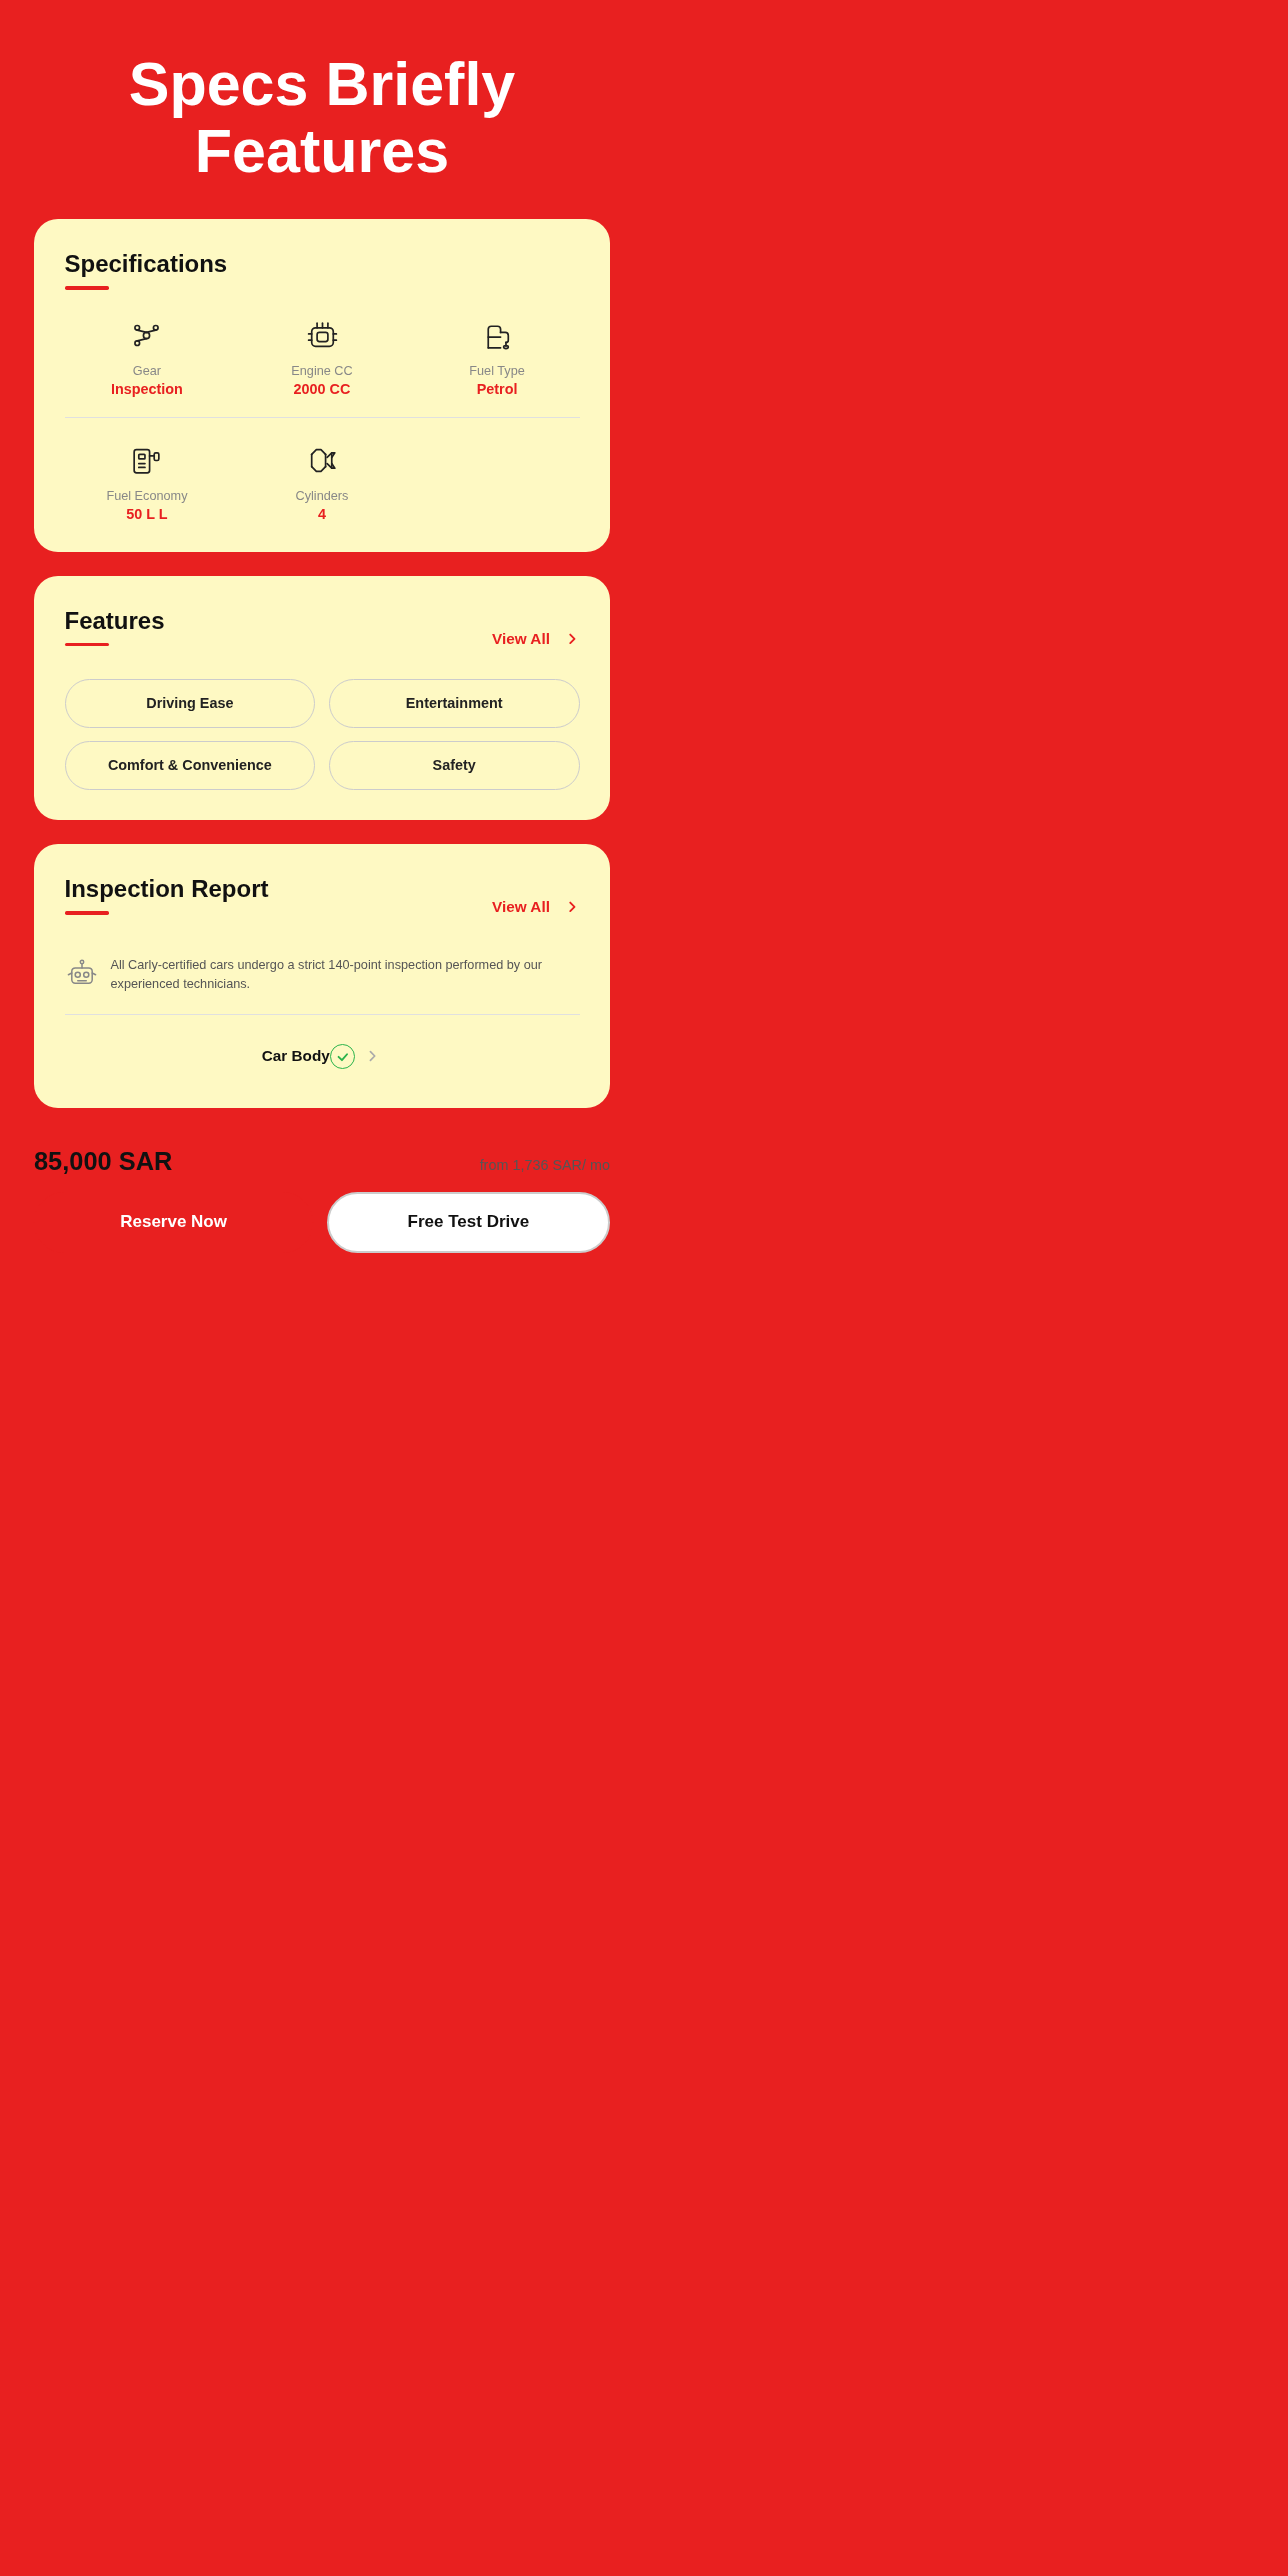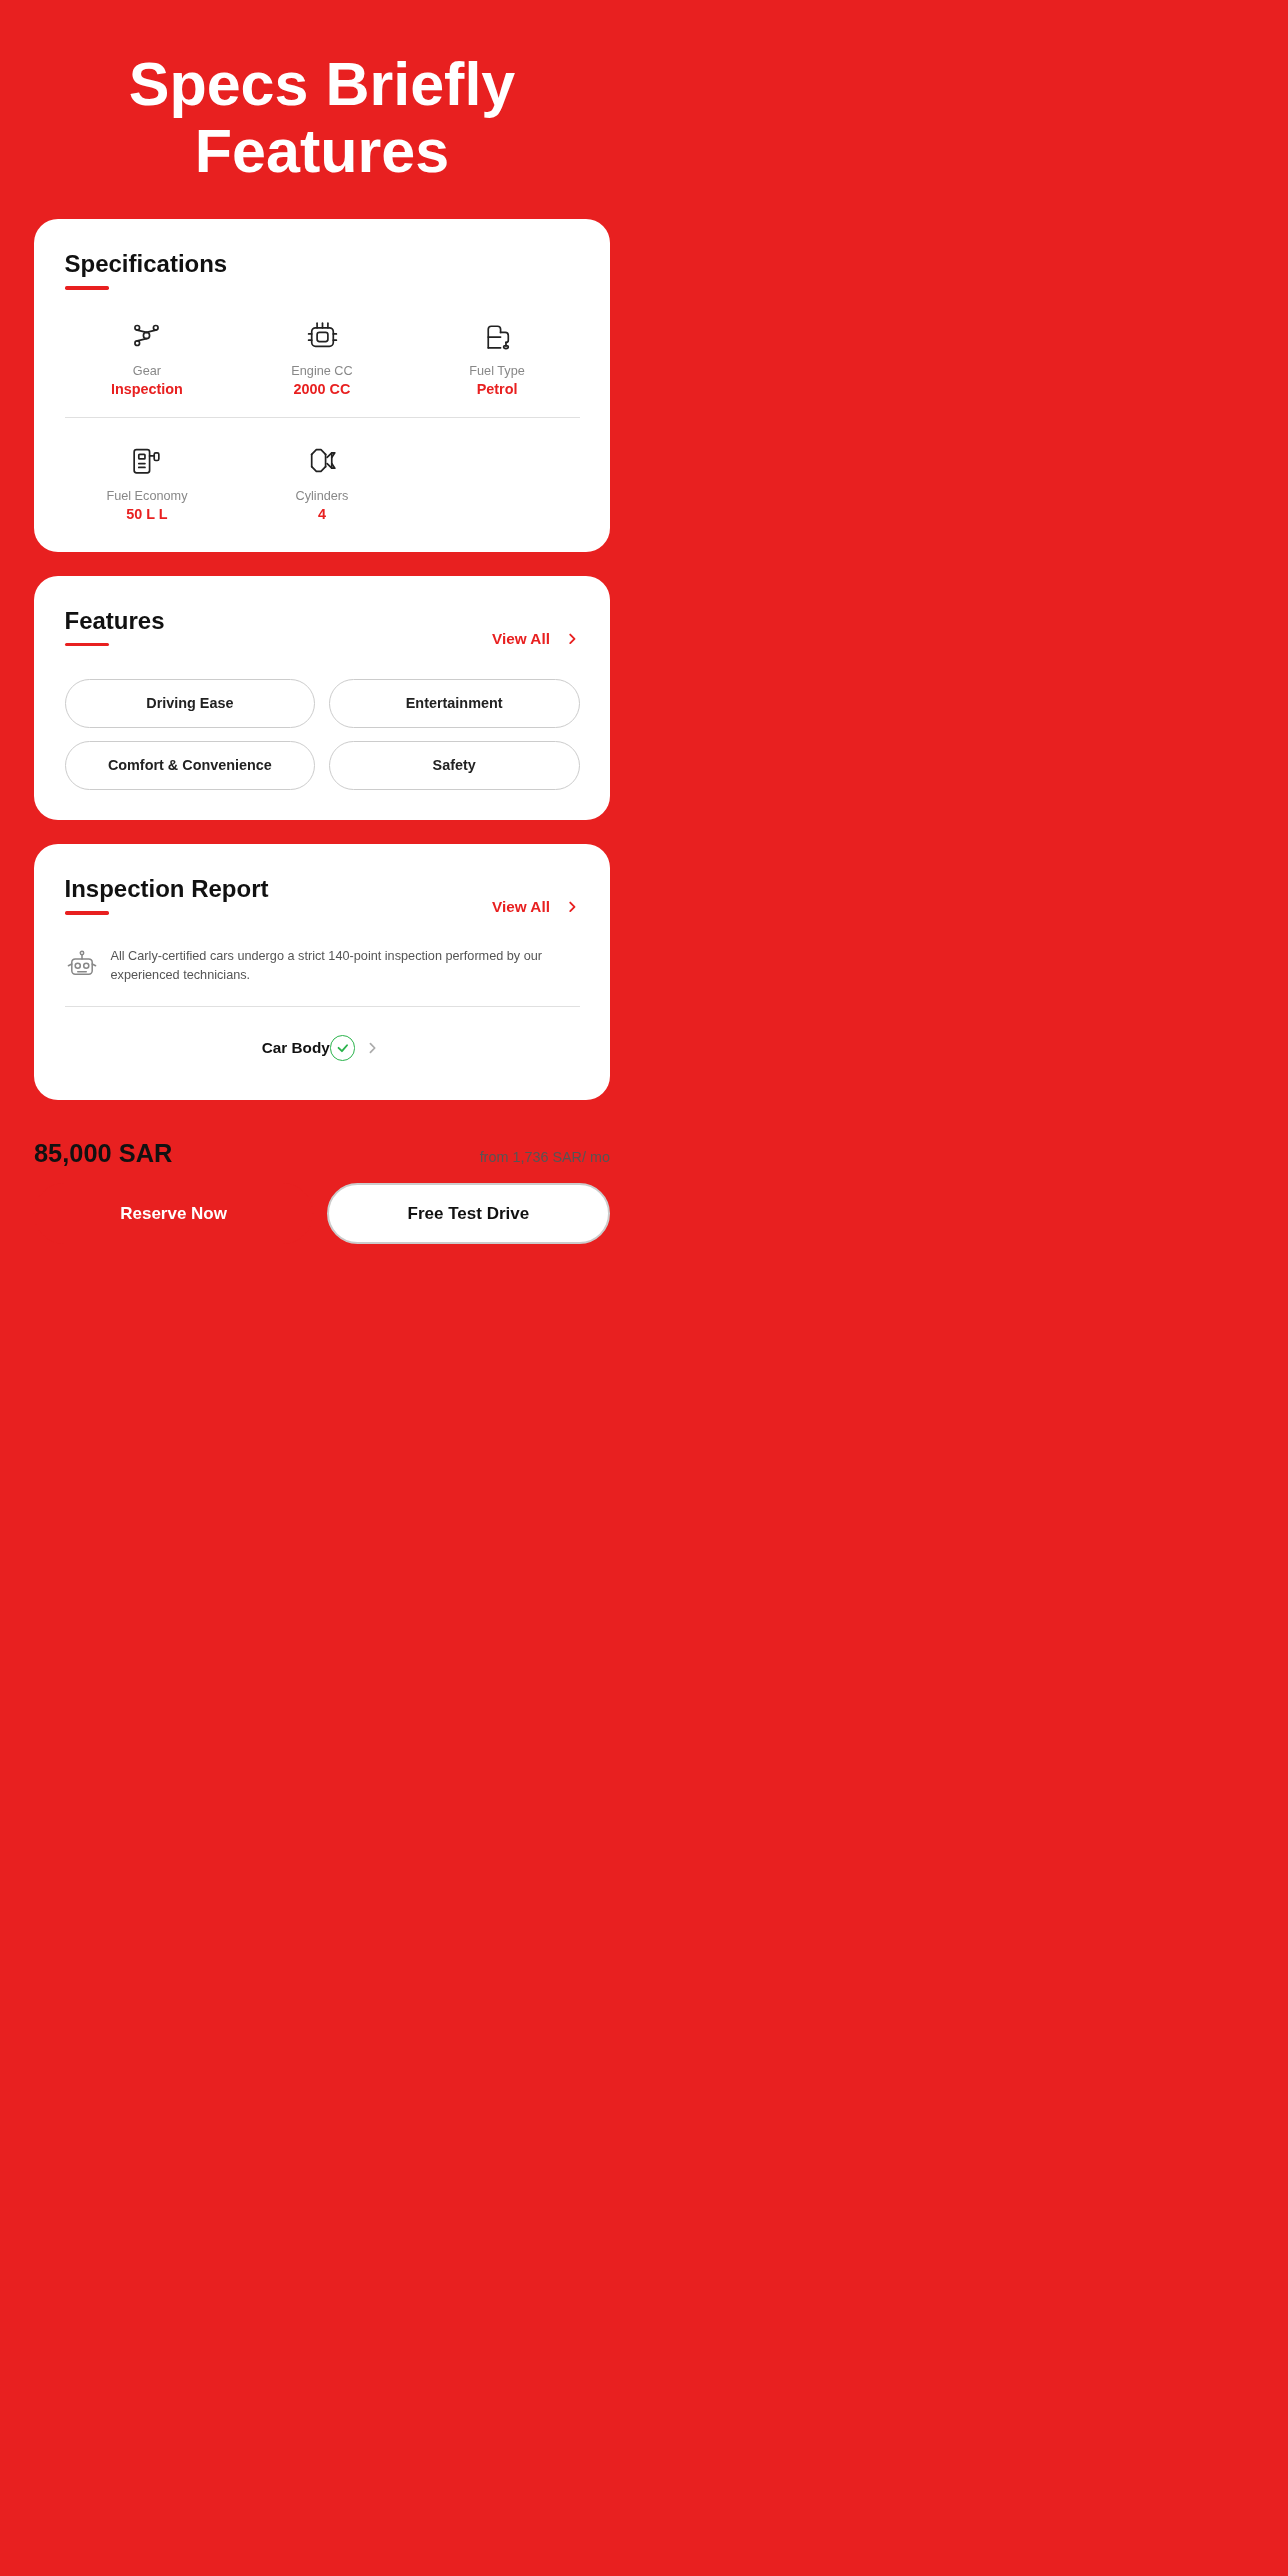--- a/index.html
+++ b/index.html
@@ -17,21 +17,21 @@
     .hero-title {
       color: #fff;
       font-size: 61px;
       font-weight: 900;
       text-align: center;
       padding: 51px 51px 34px 51px;
       line-height: 1.1;
     }
 
     .card {
-      background: #ffffff;
+      background: #fef9c3;
       border-radius: 24px;
       width: 576px;
       margin: 0 auto 24px auto;
       padding: 30.5px 30.5px 30.5px 30.5px;
     }
 
     .card-title {
       font-size: 24px;
       font-weight: 800;
       color: #111;
@@ -134,21 +134,21 @@
       color: #222;
       background: transparent;
       cursor: pointer;
     }
 
     
     .inspection-info {
       display: flex;
       align-items: flex-start;
       gap: 12px;
-      margin-top: 8px;
+      margin-top: 17px;
       margin-bottom: 17px;
     }
 
     .inspection-info-icon {
       width: 34px;
       height: 34px;
       flex-shrink: 0;
     }
 
     .inspection-info-text {

